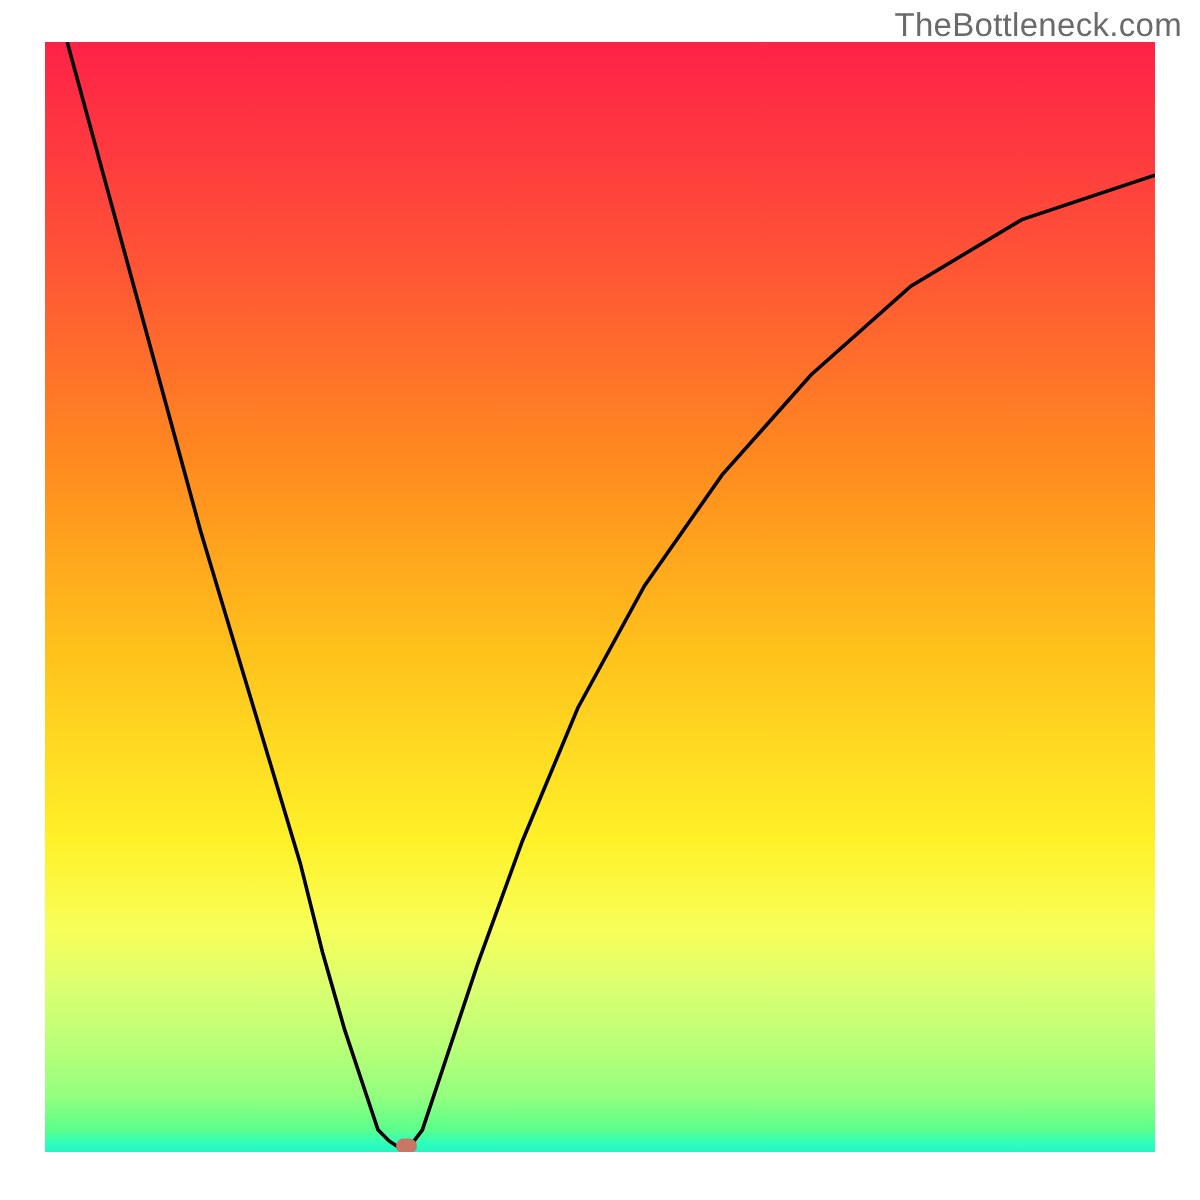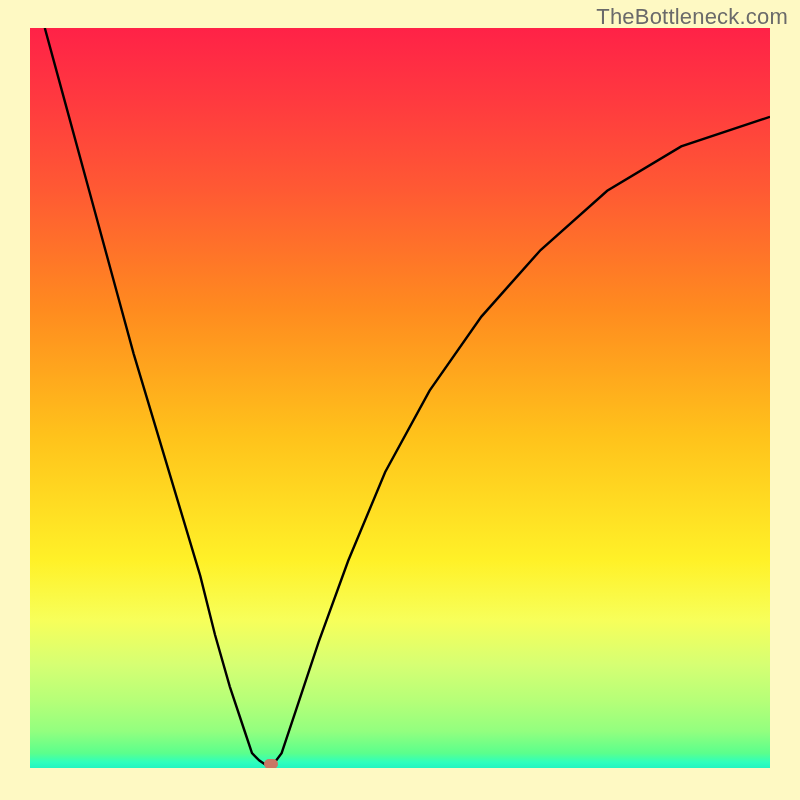--- a/index.html
+++ b/index.html
@@ -8,21 +8,21 @@
     width: 800px;
     height: 800px;
     background: #000;
     overflow: hidden;
     font-family: Arial, Helvetica, sans-serif;
   }
   .frame {
     position: relative;
     width: 800px;
     height: 800px;
-    background: #fef9c3;
+    background: #ffffff;
   }
   .watermark {
     position: absolute;
     top: 4px;
     right: 12px;
     color: #6a6a6a;
     font-size: 22px;
     letter-spacing: 0.2px;
     font-weight: 400;
     z-index: 5;

